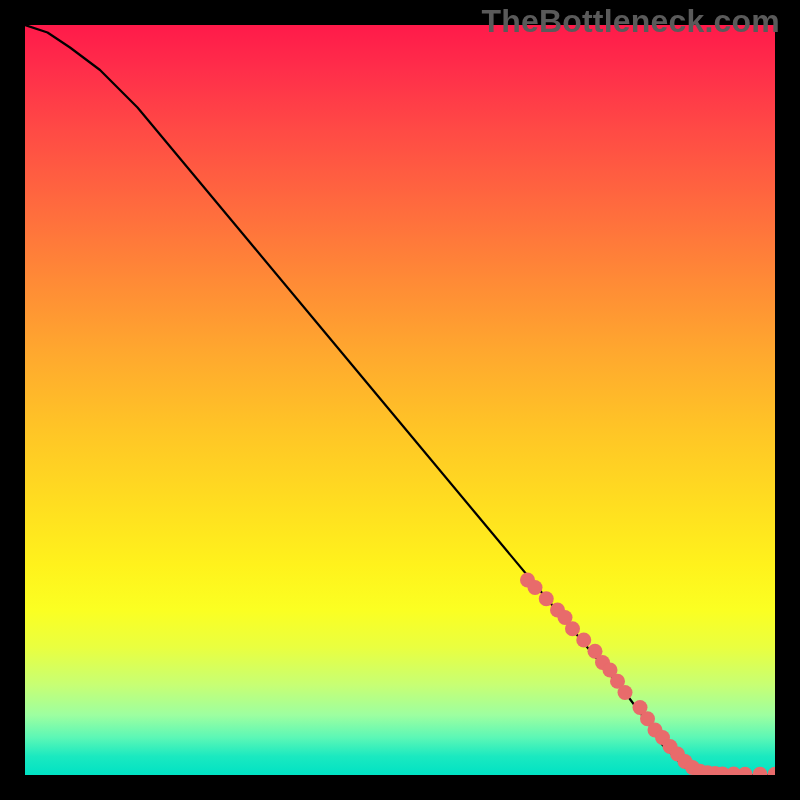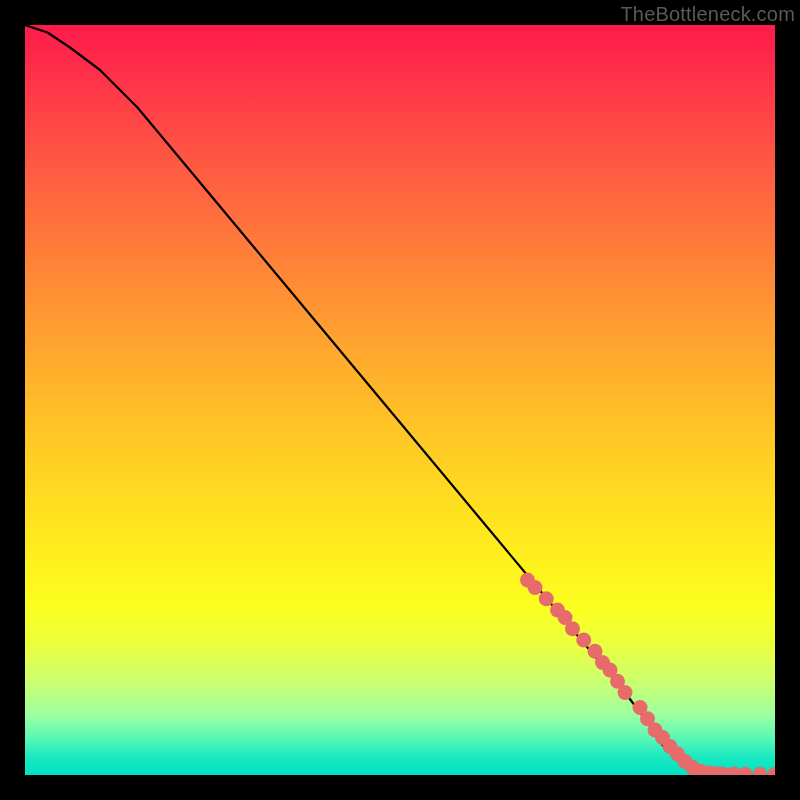--- a/index.html
+++ b/index.html
@@ -48,24 +48,24 @@
     position: absolute;
     left: 0;
     top: 0;
     width: 100%;
     height: 100%;
     pointer-events: none;
   }
   .watermark {
     position: absolute;
     top: 3px;
-    right: 5px;
+    right: 20px;
     color: #5a5a5a;
-    font-size: 20px;
-    font-weight: 400;
+    font-size: 32px;
+    font-weight: 700;
     letter-spacing: 0.2px;
     user-select: none;
   }
 </style>
 </head>
 <body>
 
 <div class="stage">
 
   <div class="plot">

